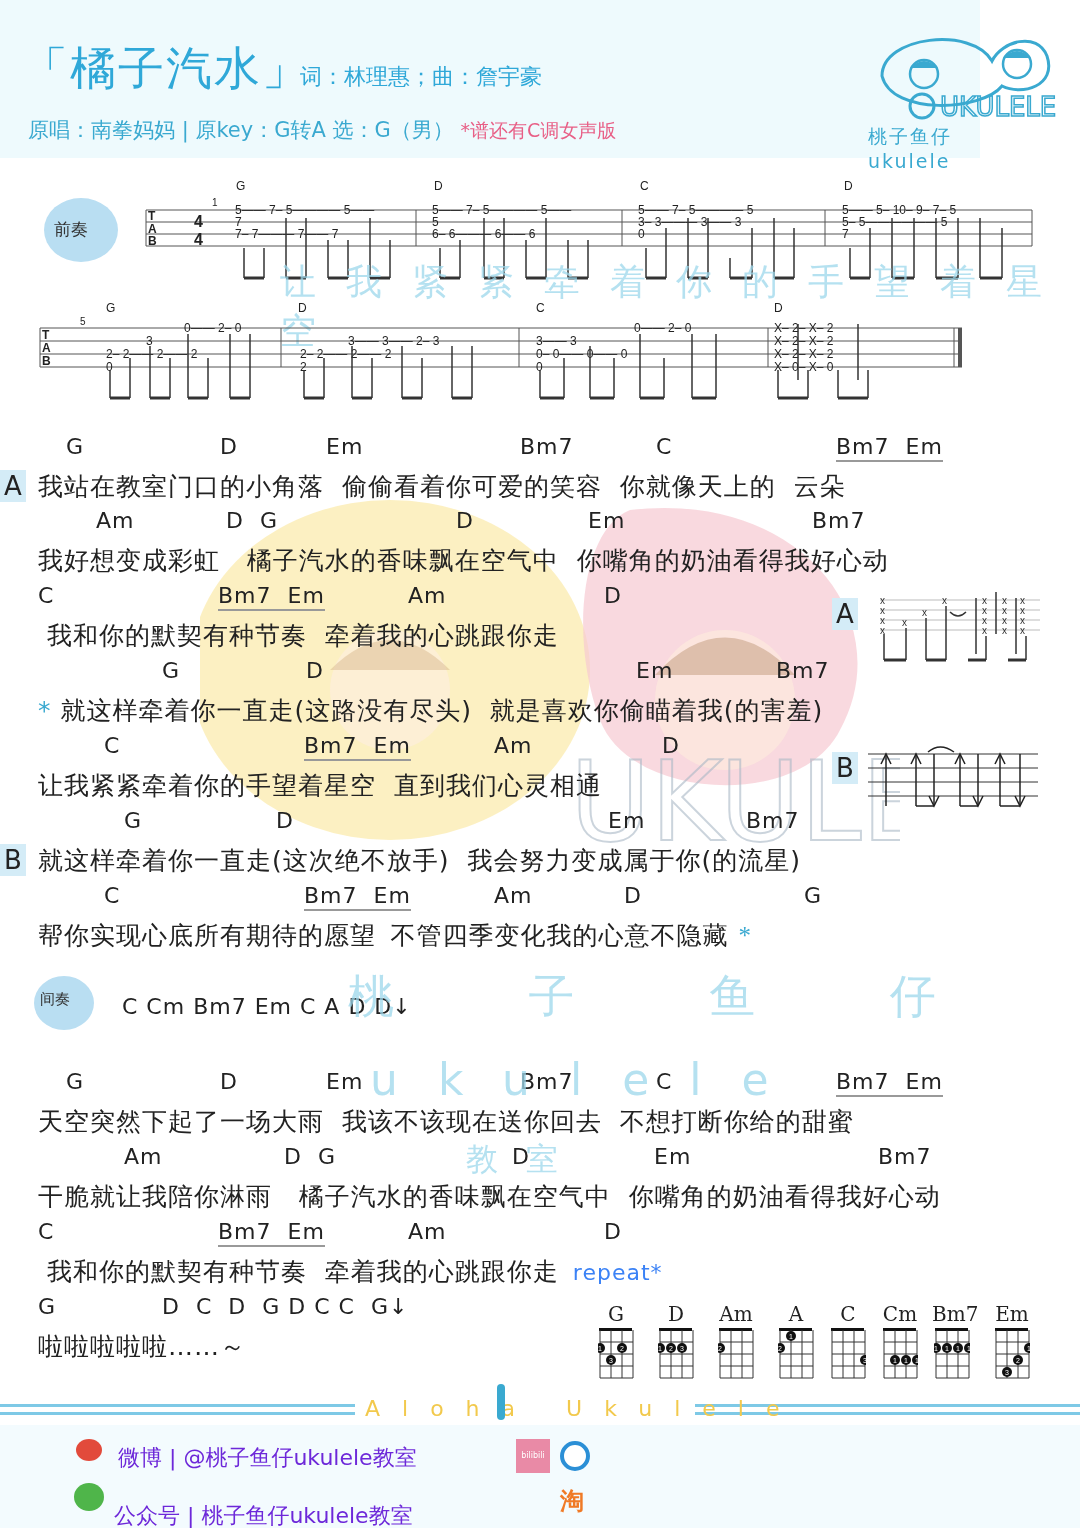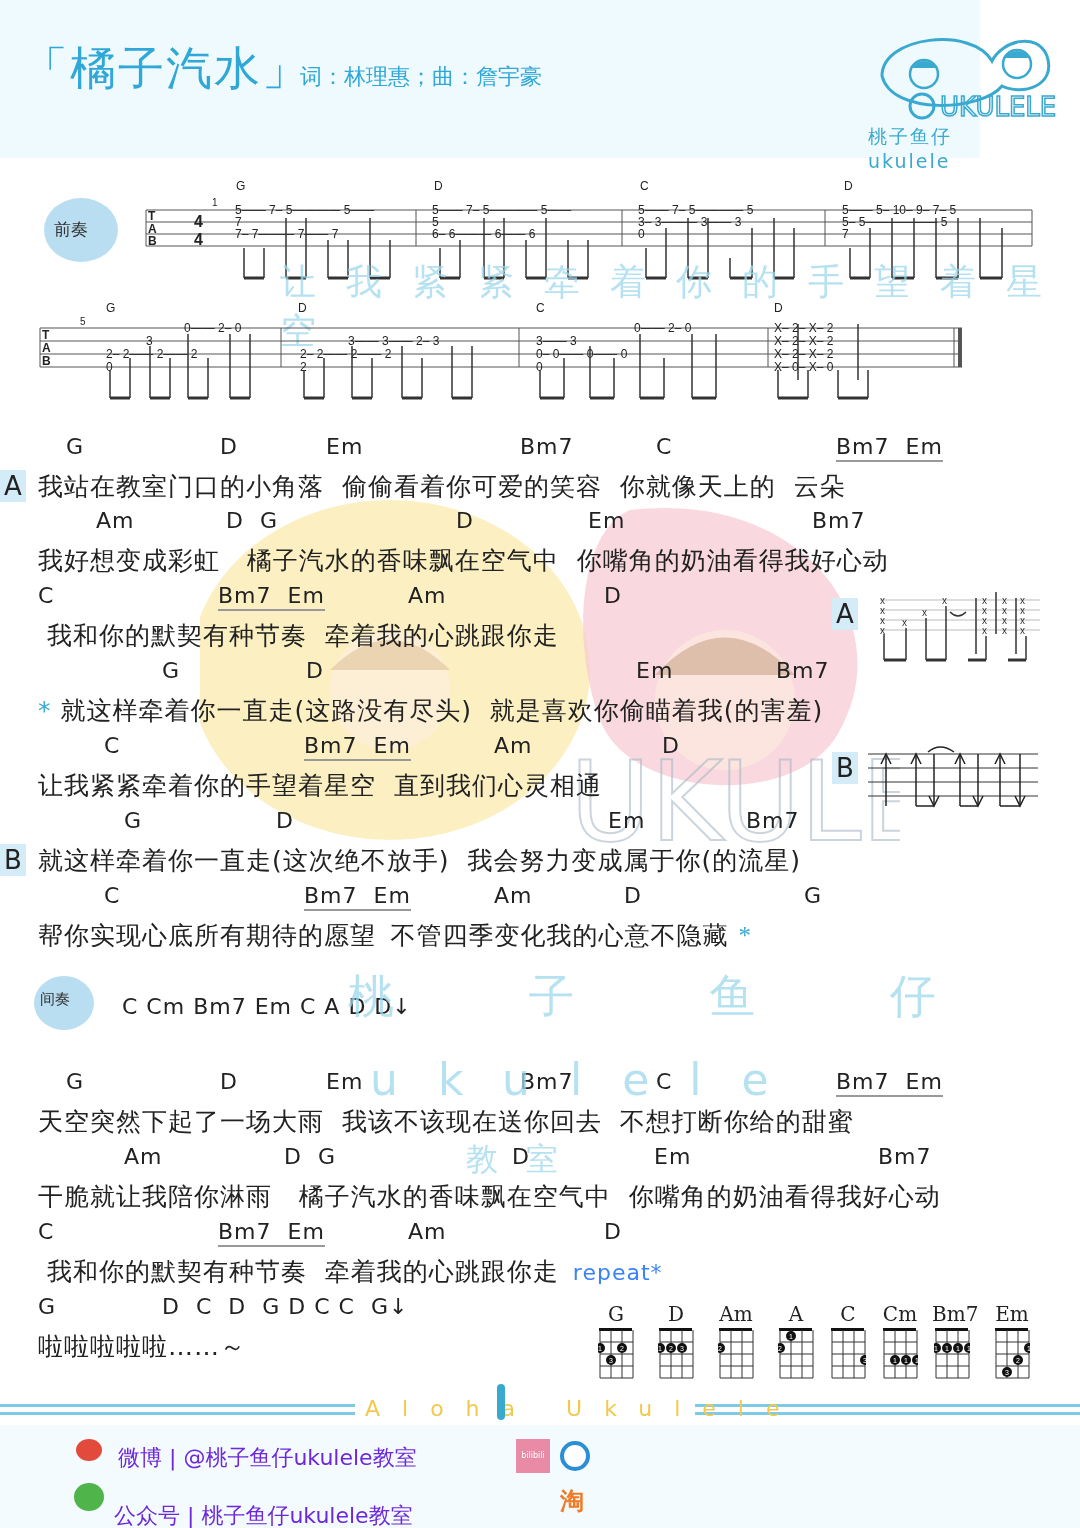--- a/index.html
+++ b/index.html
@@ -29,20 +29,21 @@
 .footer{position:absolute;left:0;top:1425px;width:1080px;height:103px;background:#f3fbfe}
 .social{position:absolute;font-size:22px;color:#6d28d9}
 .sicon{position:absolute;border-radius:50%}
 </style>
 </head>
 <body>
 
 <div class="header">
   <div class="title">「橘子汽水」</div>
   <div class="credits">词：林理惠；曲：詹宇豪</div>
+  <div class="meta"><span>原唱：南拳妈妈 | 原key：G转A  选：G（男）</span> <span class="note">*谱还有C调女声版</span></div>
   <svg class="logo" viewBox="0 0 200 140">
     <path d="M20 60 C20 20,110 10,130 45 C140 25,175 15,185 40 C195 70,160 80,140 70 C120 95,30 100,20 60Z" fill="none" stroke="#3aa9d0" stroke-width="3"></path>
     <circle cx="62" cy="58" r="14" fill="none" stroke="#3aa9d0" stroke-width="2.5"></circle>
     <path d="M48 52 Q62 38 76 52" fill="#3aa9d0"></path>
     <circle cx="155" cy="48" r="14" fill="none" stroke="#3aa9d0" stroke-width="2.5"></circle>
     <path d="M141 42 Q155 28 169 42" fill="#3aa9d0"></path>
     <circle cx="60" cy="90" r="12" fill="none" stroke="#3aa9d0" stroke-width="3"></circle>
     <text x="78" y="100" font-size="26" fill="none" stroke="#3aa9d0" stroke-width="1.5" font-family="DejaVu Sans, sans-serif">UKULELE</text>
   </svg>
   <div class="logo-text">桃子鱼仔ukulele</div>

